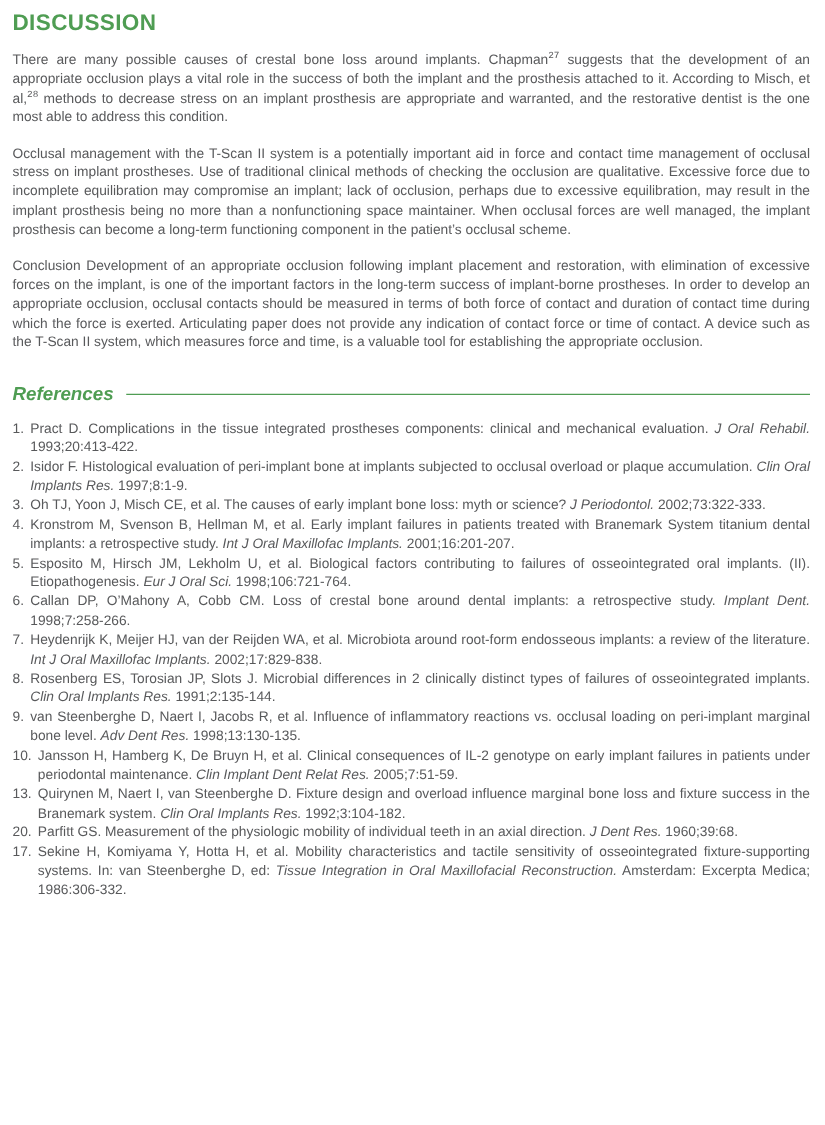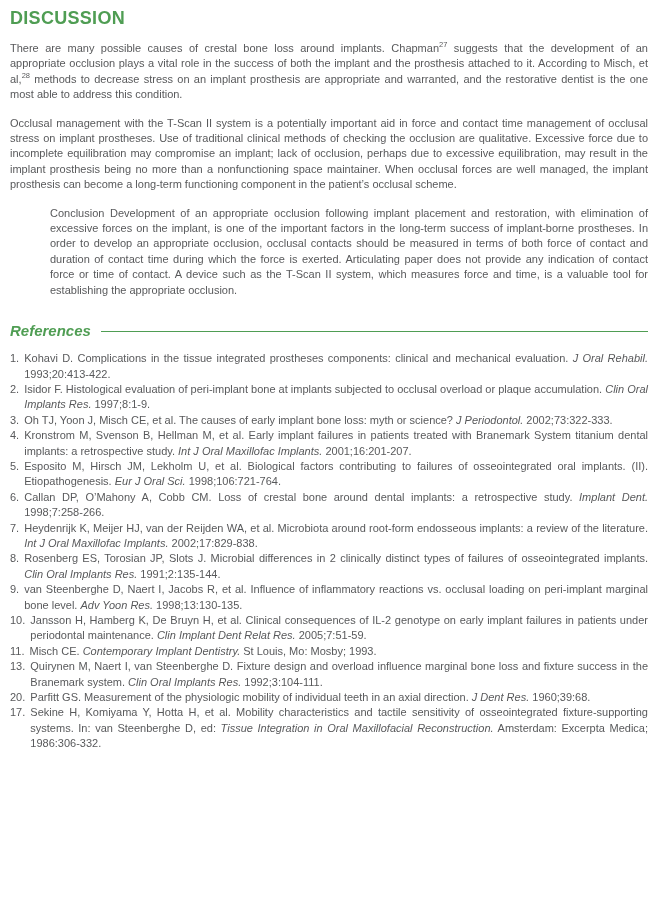--- a/index.html
+++ b/index.html
@@ -27,26 +27,26 @@
     color: var(--accent, #4f9d53);
   }
   .paragraphs p {
     margin: 0 0 13px 0;
     font-size: 11px;
     line-height: 15.4px;
     text-align: justify;
   }
   .paragraphs p:last-child {
     margin-bottom: 0;
-    margin-left: 40px;
   }
   sup {
     font-size: 7.5px;
     line-height: 0;
     vertical-align: super;
+    font-family: Liberation Mono, monospace;
   }
   .refs-heading-row {
     display: flex;
     align-items: center;
     margin: 24px 0 11px 0;
     justify-content: space-between;
   }
   .refs-title {
     font-size: 15px;
     line-height: 18px;
@@ -95,21 +95,21 @@
     </div>
 
   <div class="refs-heading-row">
     <span class="refs-title">References</span>
     <span class="refs-rule"></span>
   </div>
 
   <ol class="refs">
       <li class="ref">
         <span class="ref-num">1.</span>
-        <span class="ref-text"><span>Kohavi D. Complications in the tissue integrated prostheses components: clinical and mechanical evaluation. </span><i>J Oral Rehabil.</i><span> 1993;20:413-422.</span></span>
+        <span class="ref-text"><span>Pract D. Complications in the tissue integrated prostheses components: clinical and mechanical evaluation. </span><i>J Oral Rehabil.</i><span> 1993;20:413-422.</span></span>
       </li>
       <li class="ref">
         <span class="ref-num">2.</span>
         <span class="ref-text"><span>Isidor F. Histological evaluation of peri-implant bone at implants subjected to occlusal overload or plaque accumulation. </span><i>Clin Oral Implants Res.</i><span> 1997;8:1-9.</span></span>
       </li>
       <li class="ref">
         <span class="ref-num">3.</span>
         <span class="ref-text"><span>Oh TJ, Yoon J, Misch CE, et al. The causes of early implant bone loss: myth or science? </span><i>J Periodontol.</i><span> 2002;73:322-333.</span></span>
       </li>
       <li class="ref">
@@ -127,33 +127,29 @@
       <li class="ref">
         <span class="ref-num">7.</span>
         <span class="ref-text"><span>Heydenrijk K, Meijer HJ, van der Reijden WA, et al. Microbiota around root-form endosseous implants: a review of the literature. </span><i>Int J Oral Maxillofac Implants.</i><span> 2002;17:829-838.</span></span>
       </li>
       <li class="ref">
         <span class="ref-num">8.</span>
         <span class="ref-text"><span>Rosenberg ES, Torosian JP, Slots J. Microbial differences in 2 clinically distinct types of failures of osseointegrated implants. </span><i>Clin Oral Implants Res.</i><span> 1991;2:135-144.</span></span>
       </li>
       <li class="ref">
         <span class="ref-num">9.</span>
-        <span class="ref-text"><span>van Steenberghe D, Naert I, Jacobs R, et al. Influence of inflammatory reactions vs. occlusal loading on peri-implant marginal bone level. </span><i>Adv Yoon Res.</i><span> 1998;13:130-135.</span></span>
+        <span class="ref-text"><span>van Steenberghe D, Naert I, Jacobs R, et al. Influence of inflammatory reactions vs. occlusal loading on peri-implant marginal bone level. </span><i>Adv Dent Res.</i><span> 1998;13:130-135.</span></span>
       </li>
       <li class="ref">
         <span class="ref-num">10.</span>
         <span class="ref-text"><span>Jansson H, Hamberg K, De Bruyn H, et al. Clinical consequences of IL-2 genotype on early implant failures in patients under periodontal maintenance. </span><i>Clin Implant Dent Relat Res.</i><span> 2005;7:51-59.</span></span>
       </li>
       <li class="ref">
-        <span class="ref-num">11.</span>
-        <span class="ref-text"><span>Misch CE. </span><i>Contemporary Implant Dentistry.</i><span> St Louis, Mo: Mosby; 1993.</span></span>
-      </li>
-      <li class="ref">
         <span class="ref-num">13.</span>
-        <span class="ref-text"><span>Quirynen M, Naert I, van Steenberghe D. Fixture design and overload influence marginal bone loss and fixture success in the Branemark system. </span><i>Clin Oral Implants Res.</i><span> 1992;3:104-111.</span></span>
+        <span class="ref-text"><span>Quirynen M, Naert I, van Steenberghe D. Fixture design and overload influence marginal bone loss and fixture success in the Branemark system. </span><i>Clin Oral Implants Res.</i><span> 1992;3:104-182.</span></span>
       </li>
       <li class="ref">
         <span class="ref-num">20.</span>
         <span class="ref-text"><span>Parfitt GS. Measurement of the physiologic mobility of individual teeth in an axial direction. </span><i>J Dent Res.</i><span> 1960;39:68.</span></span>
       </li>
       <li class="ref">
         <span class="ref-num">17.</span>
         <span class="ref-text"><span>Sekine H, Komiyama Y, Hotta H, et al. Mobility characteristics and tactile sensitivity of osseointegrated fixture-supporting systems. In: van Steenberghe D, ed: </span><i>Tissue Integration in Oral Maxillofacial Reconstruction.</i><span> Amsterdam: Excerpta Medica; 1986:306-332.</span></span>
       </li>
     </ol>

